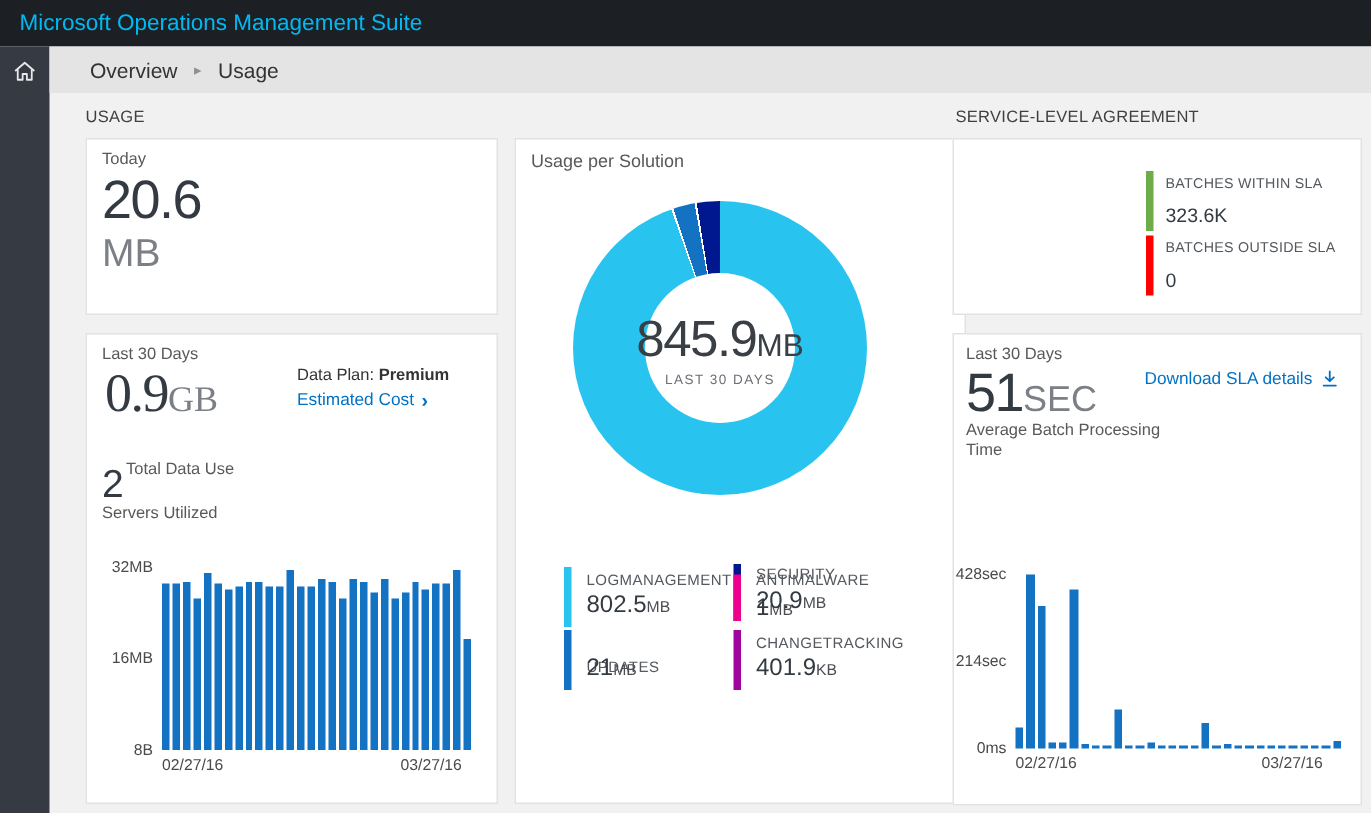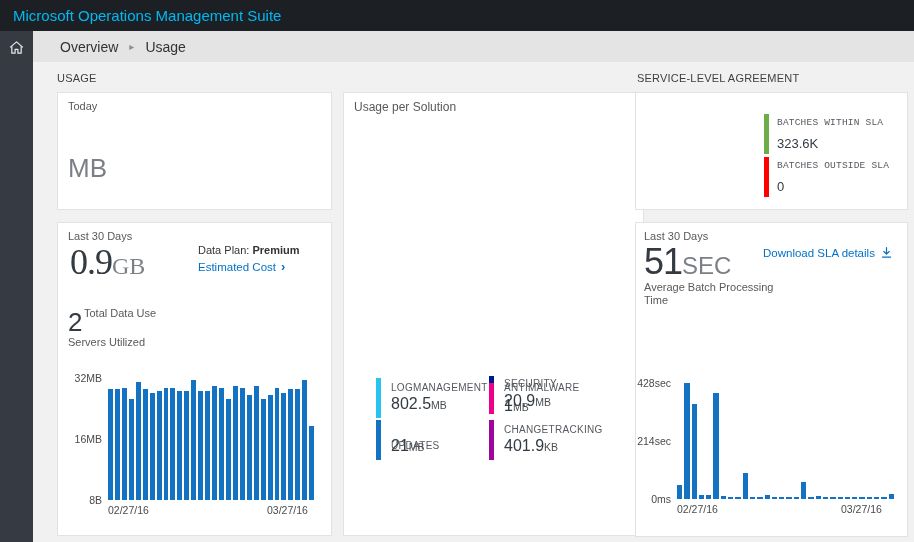--- a/index.html
+++ b/index.html
@@ -47,21 +47,21 @@
   .donut-val { font-size:34px; color:#3a3f45; letter-spacing:-1px; white-space:nowrap; }
   .donut-val .u { font-size:21px; letter-spacing:0; }
   .donut-cap { font-size:9px; color:#6b6f74; letter-spacing:1px; margin-top:2px; }
   .sla-val { font-size:17px; color:#333a41; }
   .sla-cap { font-size:8px; color:#55595e; letter-spacing:.5px; }
   
   .chip { position:absolute; width:5px; }
   .lg-label { position:absolute; font-size:10px; color:#55595e; letter-spacing:.3px; white-space:nowrap; }
   .lg-value { position:absolute; font-size:16px; color:#333a41; white-space:nowrap; }
   .lg-value .u { font-size:10.5px; color:#4a4e53; }
-  .sla-lg-label { position:absolute; font-size:9.5px; color:#55595e; letter-spacing:.2px; white-space:nowrap;font-family:Liberation Mono, monospace; }
+  .sla-lg-label { position:absolute; font-size:9.5px; color:#55595e; letter-spacing:.2px; white-space:nowrap; }
   .sla-lg-value { position:absolute; font-size:13px; color:#333a41; }
   .dl-row { position:absolute; display:flex; align-items:center; gap:5px; }
 </style>
 </head>
 <body>
 
 <div class="screen">
 
   <div class="topbar">
     <div class="topbar-title">Microsoft Operations Management Suite</div>
@@ -81,20 +81,21 @@
     <span class="crumb-sep">▸</span>
     <span class="crumb">Usage</span>
   </div>
 
   <div class="main">
 
     <div class="section-label" style="left:24px; top:10px;">USAGE</div>
 
     <div class="card" style="left:24px; top:30px; width:275px; height:118px;">
       <div class="card-title">Today</div>
+      <div class="metric-big" style="left:10px; top:19px;">20.6</div>
       <div class="metric-unit-below" style="left:10px; top:60px;">MB</div>
     </div>
 
     <div class="card" style="left:24px; top:160px; width:275px; height:314px;">
       <div class="card-title">Last 30 Days</div>
       <div class="metric-big" style="left:12px; top:18px;font-family:Liberation Serif, serif;"><span>0.9</span><span class="metric-unit-inline">GB</span></div>
       <div class="metric-caption" style="left:26px; top:60px;margin-top:24px;">Total Data Use</div>
 
       <div class="plan-line" style="left:140px; top:21px;"><span>Data Plan:</span>&nbsp;<b>Premium</b></div>
       <div class="dl-row" style="left:140px; top:36px;">
@@ -140,20 +141,26 @@
           <div class="vbar" style="background: rgb(19, 115, 194); height: 120.094px;"></div>
           <div class="vbar" style="background: rgb(19, 115, 194); height: 74.3438px;"></div>
         </div>
       <div class="xdate" style="left:50px; top:281px;">02/27/16</div>
       <div class="xdate" style="left:209px; top:281px;">03/27/16</div>
     </div>
 
     <div class="card" style="left:310px; top:30px; width:301px; height:444px;">
       <div class="card-title" style="font-size:12px;">Usage per Solution</div>
 
+      <div class="donut" style="left: 38px; top: 41px; width: 196px; height: 196px; background: conic-gradient(rgb(41, 195, 240) 0deg, rgb(41, 195, 240) 340.6deg, rgb(255, 255, 255) 340.6deg, rgb(255, 255, 255) 341.5deg, rgb(19, 115, 194) 341.5deg, rgb(19, 115, 194) 350deg, rgb(255, 255, 255) 350deg, rgb(255, 255, 255) 350.9deg, rgb(0, 24, 143) 350.9deg, rgb(0, 24, 143) 360deg);">
+        <div class="donut-hole" style="inset:48px;">
+          <div class="donut-val"><span>845.9</span><span class="u">MB</span></div>
+          <div class="donut-cap">LAST 30 DAYS</div>
+        </div>
+      </div>
 
       <div class="chip" style="left: 32px; top: 285px; height: 40px; background: rgb(41, 195, 240);"></div>
       <div class="lg-label" style="left:47px; top:289px;">LOGMANAGEMENT</div>
       <div class="lg-value" style="left:47px; top:302px;"><span>802.5</span><span class="u">MB</span></div>
 
       <div class="chip" style="left: 32px; top: 327px; height: 40px; background: rgb(19, 115, 194);"></div>
       <div class="lg-label" style="left:47px; top:347px;">UPDATES</div>
       <div class="lg-value" style="left:47px; top:344px;"><span>21</span><span class="u">MB</span></div>
 
       <div class="chip" style="left: 145px; top: 283px; height: 38px; background: rgb(0, 24, 143);"></div>

